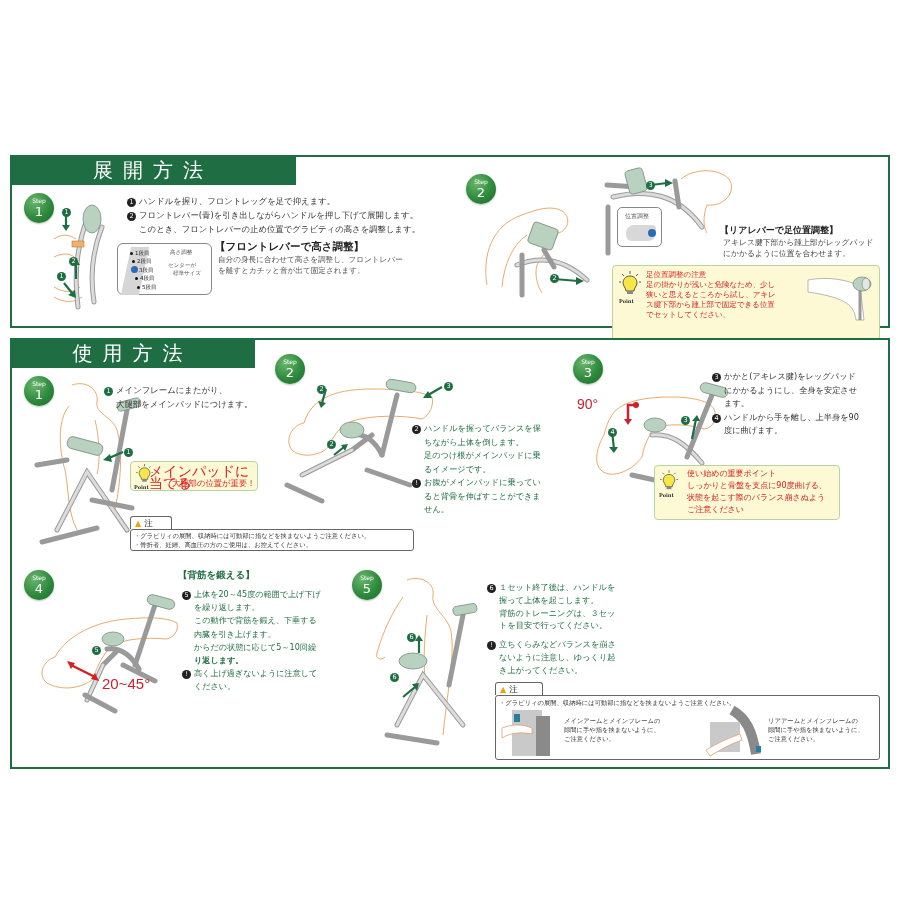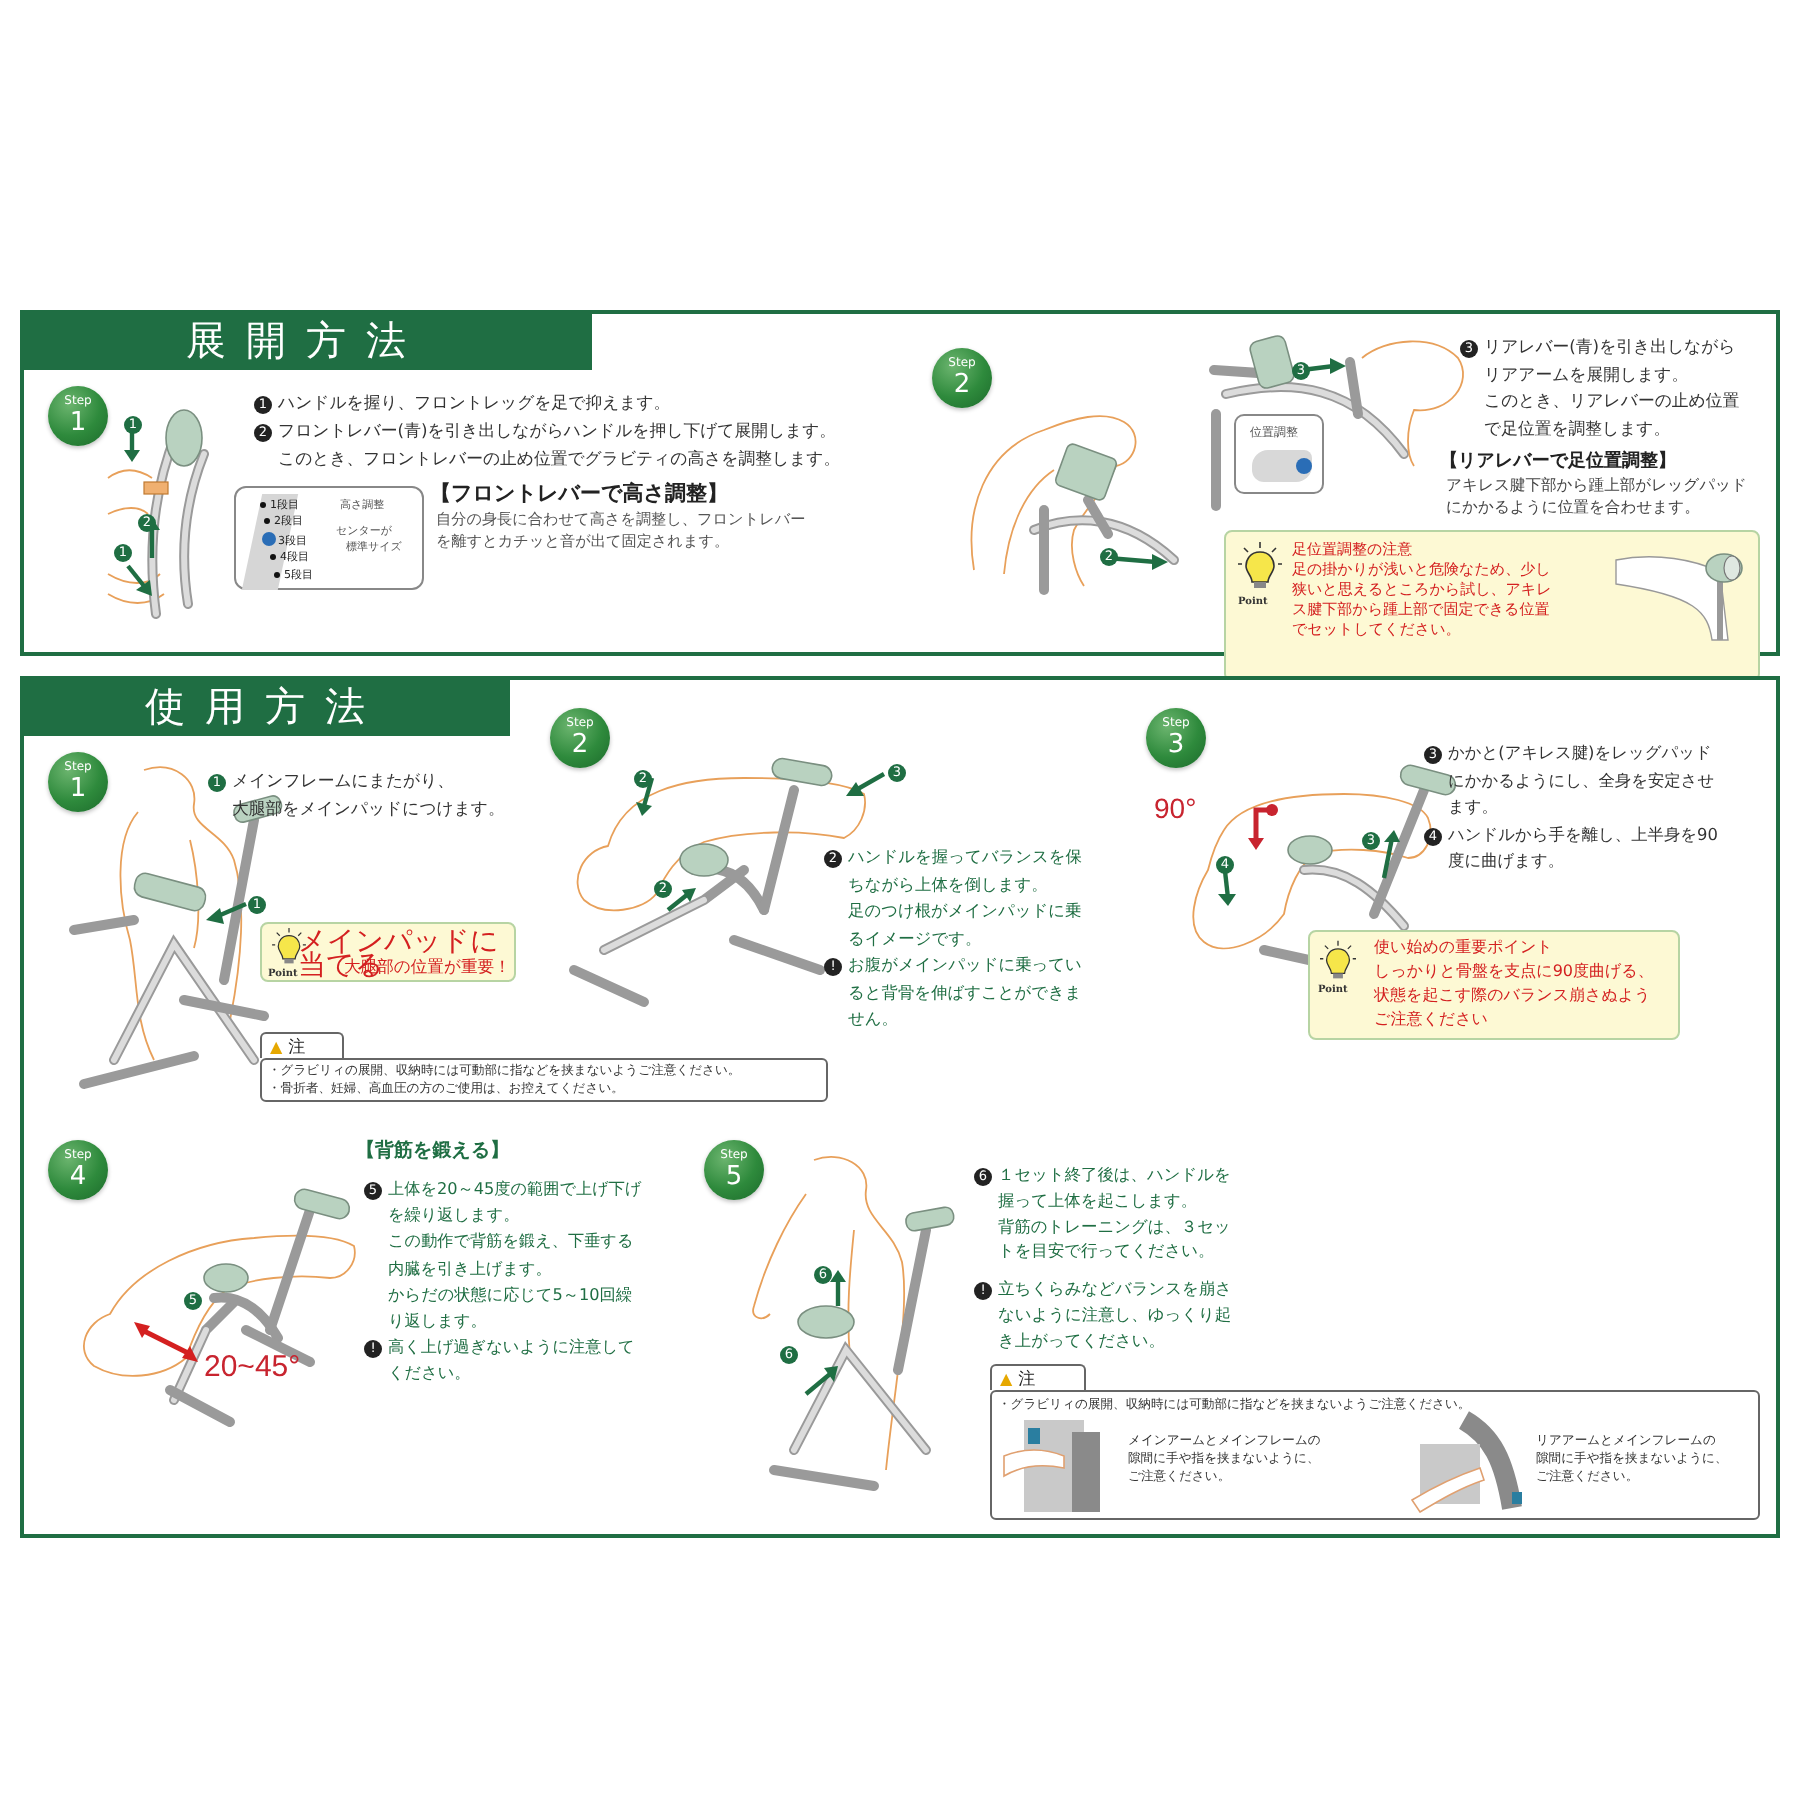--- a/index.html
+++ b/index.html
@@ -154,26 +154,20 @@
 
   <div class="lever-card" style="left:605px; top:50px; width:45px; height:40px; border-radius:5px;">
     <div class="abs" style="left:7px; top:4px; font-size:6px; color:#555;">位置調整</div>
     <div class="abs" style="left:8px; top:17px; width:30px; height:16px; background:#d8d8d8; border-radius:8px 4px 8px 6px;"></div>
     <div class="abs" style="left:30px; top:21px; width:8px; height:8px; background:#2a6db6; border-radius:50%;"></div>
   </div>
   <svg style="left:590px; top:48px; width:12px; height:50px;" viewBox="0 0 12 50">
     <path class="frame-stroke" d="M6,2 L6,48"></path>
   </svg>
 
-  <div class="txt" style="left:718px; top:10px; font-size:8.4px; line-height:13.5px;">
-    <div><span class="num dark">3</span><span>リアレバー(青)を引き出しながら</span></div>
-    <div style="padding-left:12px;">リアアームを展開します。</div>
-    <div style="padding-left:12px;">このとき、リアレバーの止め位置</div>
-    <div style="padding-left:12px;">で足位置を調整します。</div>
-  </div>
   <div class="subhead" style="left:708px; top:67px; font-size:9px;">【リアレバーで足位置調整】</div>
   <div class="txt" style="left:711px; top:80px; font-size:7.8px; line-height:11px; color:#444;">アキレス腱下部から踵上部がレッグパッド</div>
   <div class="txt" style="left:711px; top:91px; font-size:7.8px; line-height:11px; color:#444;">にかかるように位置を合わせます。</div>
 
   <div class="point-box" style="left:600px; top:108px; width:268px; height:76px;">
     <svg class="bulb" viewBox="0 0 22 26">
       <path d="M11,5 C6,5 4,9 4,12 C4,15 7,17 7,20 L15,20 C15,17 18,15 18,12 C18,9 16,5 11,5 Z" fill="#f6e64a" stroke="#333" stroke-width="0.8"></path>
       <rect x="8" y="20" width="6" height="3" fill="#888"></rect>
       <path d="M11,0 L11,3 M3,3 L5,5 M19,3 L17,5 M0,11 L2,11 M20,11 L22,11" stroke="#333" stroke-width="0.8"></path>
     </svg>
@@ -339,21 +333,21 @@
   <span class="num abs" style="left:80px; top:306px;">5</span>
   <div class="degree" style="left:90px; top:335px; font-size:15px;">20~45°</div>
 
   <div class="subhead" style="left:166px; top:229px; font-size:9.5px; color:#1f6e43;">【背筋を鍛える】</div>
   <div class="txt green" style="left:170px; top:248px; font-size:8.1px; line-height:13.2px;">
     <div><span class="num dark">5</span><span>上体を20～45度の範囲で上げ下げ</span></div>
     <div style="padding-left:12px;">を繰り返します。</div>
     <div style="padding-left:12px;font-family:Liberation Serif, serif;">この動作で背筋を鍛え、下垂する</div>
     <div style="padding-left:12px;">内臓を引き上げます。</div>
     <div style="padding-left:12px;">からだの状態に応じて5～10回繰</div>
-    <div style="padding-left:12px;">り返します。</div>
+    <div style="padding-left:12px;font-weight:bold;">り返します。</div>
     <div><span class="num dark">!</span><span>高く上げ過ぎないように注意して</span></div>
     <div style="padding-left:12px;">ください。</div>
   </div>
 
   <div class="step-badge" style="left:340px; top:230px;">
     <span class="s-word">Step</span>
     <span class="s-num">5</span>
   </div>
   <svg style="left:355px; top:235px; width:110px; height:170px;" viewBox="0 0 110 170">
     <path class="illus-stroke" d="M40,5 C54,0 68,8 66,20 C64,34 80,40 84,56 C88,80 80,120 76,160 M36,22 C26,36 16,56 10,78 C8,84 14,86 18,82 M60,40 C58,60 56,80 58,104"></path>

